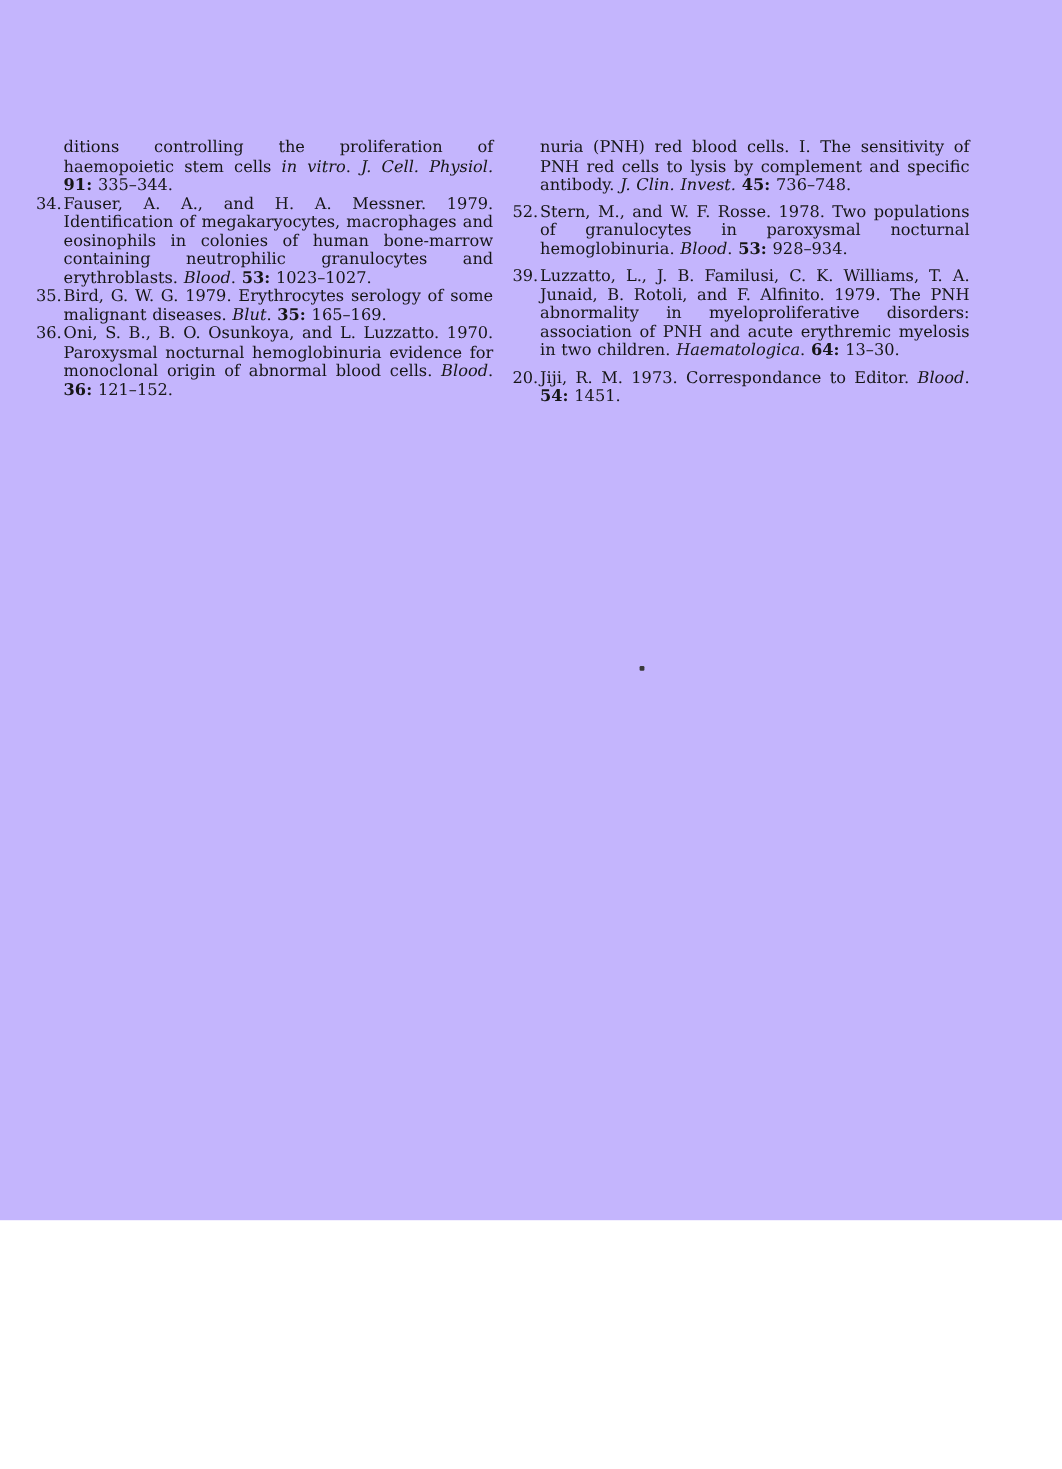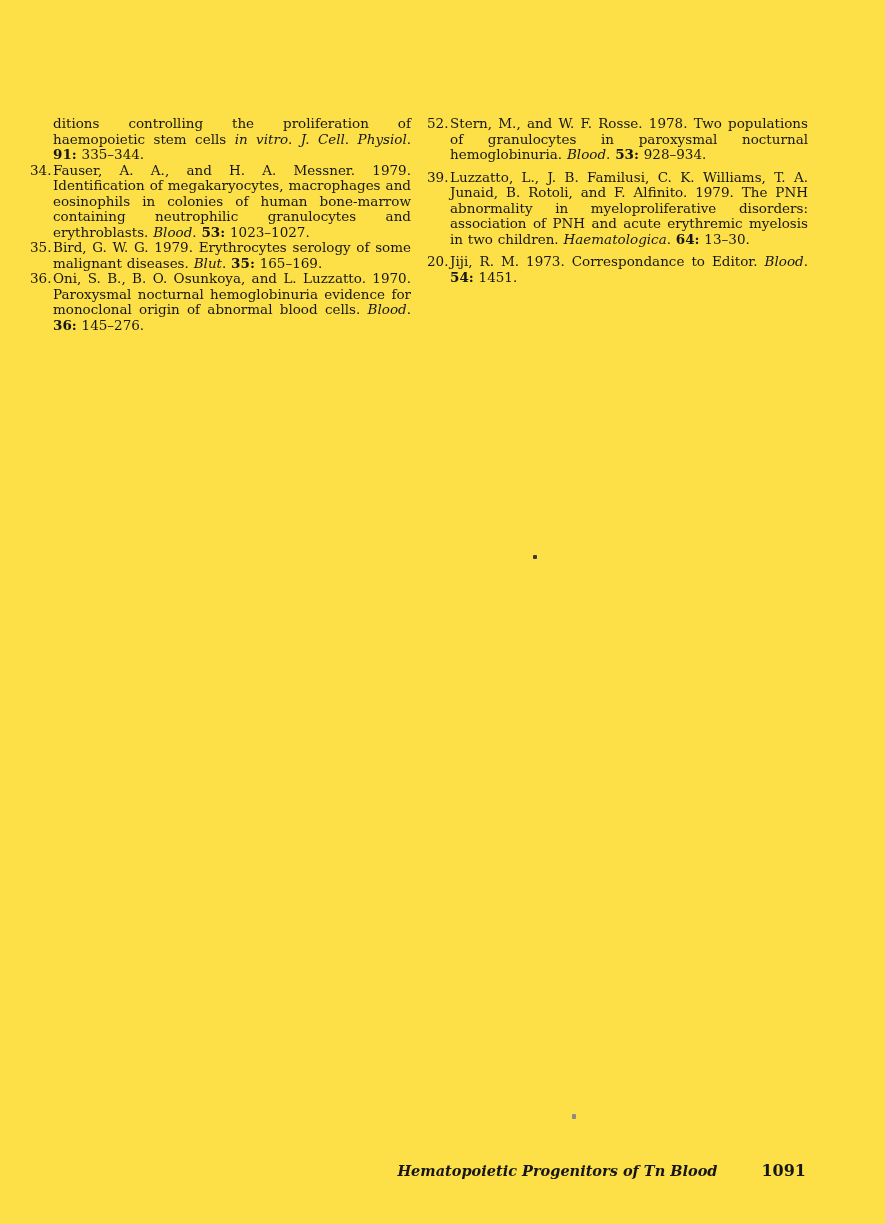--- a/index.html
+++ b/index.html
@@ -3,22 +3,22 @@
 <meta charset="utf-8">
 <style>
   html, body {
     margin: 0;
     padding: 0;
     background: #ffffff;
   }
   .page {
     position: relative;
     width: 885px;
-    height: 1224px;
-    background: #fde047;
+    height: 1017px;
+    background: #c4b5fd;
     overflow: hidden;
     font-family: "DejaVu Serif", "Liberation Serif", serif;
     color: #161616;
   }
   .columns {
     position: absolute;
     left: 30px;
     top: 116px;
     width: 778px;
     display: flex;
@@ -84,23 +84,24 @@
 </head>
 <body>
 
 <div class="page">
 
   <div class="columns">
     <div class="col col-left">
         <div class="ref"><span><span class="run-n">ditions controlling the proliferation of haemopoietic stem cells </span><span class="run-i">in vitro</span><span class="run-n">. </span><span class="run-i">J. Cell. Physiol.</span><span class="run-n"> </span><span class="run-b">91:</span><span class="run-n"> 335–344.</span></span></div>
         <div class="ref"><span class="num">34.</span><span><span class="run-n">Fauser, A. A., and H. A. Messner. 1979. Identification of megakaryocytes, macrophages and eosinophils in colonies of human bone-marrow containing neutrophilic granulocytes and erythroblasts. </span><span class="run-i">Blood</span><span class="run-n">. </span><span class="run-b">53:</span><span class="run-n"> 1023–1027.</span></span></div>
         <div class="ref"><span class="num">35.</span><span><span class="run-n">Bird, G. W. G. 1979. Erythrocytes serology of some malignant diseases. </span><span class="run-i">Blut</span><span class="run-n">. </span><span class="run-b">35:</span><span class="run-n"> 165–169.</span></span></div>
-        <div class="ref"><span class="num">36.</span><span><span class="run-n">Oni, S. B., B. O. Osunkoya, and L. Luzzatto. 1970. Paroxysmal nocturnal hemoglobinuria evidence for monoclonal origin of abnormal blood cells. </span><span class="run-i">Blood</span><span class="run-n">. </span><span class="run-b">36:</span><span class="run-n"> 145–276.</span></span></div>
+        <div class="ref"><span class="num">36.</span><span><span class="run-n">Oni, S. B., B. O. Osunkoya, and L. Luzzatto. 1970. Paroxysmal nocturnal hemoglobinuria evidence for monoclonal origin of abnormal blood cells. </span><span class="run-i">Blood</span><span class="run-n">. </span><span class="run-b">36:</span><span class="run-n"> 121–152.</span></span></div>
       </div>
     <div class="col col-right">
+        <div class="ref"><span><span class="run-n">nuria (PNH) red blood cells. I. The sensitivity of PNH red cells to lysis by complement and specific antibody. </span><span class="run-i">J. Clin. Invest.</span><span class="run-n"> </span><span class="run-b">45:</span><span class="run-n"> 736–748.</span></span></div>
         <div class="ref"><span class="num">52.</span><span><span class="run-n">Stern, M., and W. F. Rosse. 1978. Two populations of granulocytes in paroxysmal nocturnal hemoglobinuria. </span><span class="run-i">Blood</span><span class="run-n">. </span><span class="run-b">53:</span><span class="run-n"> 928–934.</span></span></div>
         <div class="ref"><span class="num">39.</span><span><span class="run-n">Luzzatto, L., J. B. Familusi, C. K. Williams, T. A. Junaid, B. Rotoli, and F. Alfinito. 1979. The PNH abnormality in myeloproliferative disorders: association of PNH and acute erythremic myelosis in two children. </span><span class="run-i">Haematologica</span><span class="run-n">. </span><span class="run-b">64:</span><span class="run-n"> 13–30.</span></span></div>
         <div class="ref"><span class="num">20.</span><span><span class="run-n">Jiji, R. M. 1973. Correspondance to Editor. </span><span class="run-i">Blood</span><span class="run-n">. </span><span class="run-b">54:</span><span class="run-n"> 1451.</span></span></div>
       </div>
   </div>
 
   <div class="speck speck-1"></div>
   <div class="speck speck-2"></div>
 
   <div class="footer">

